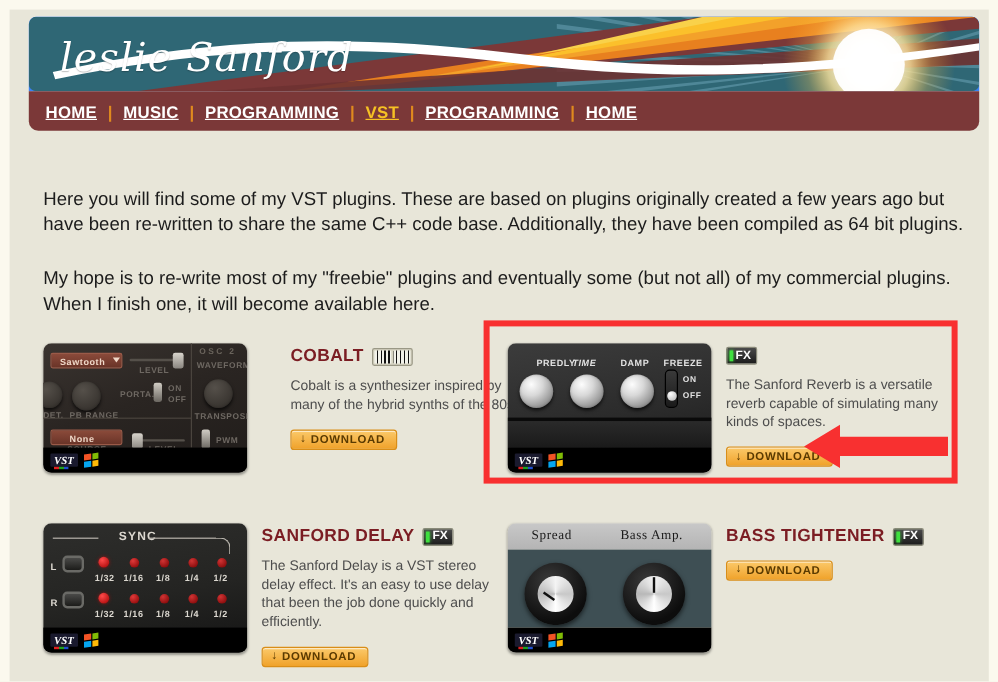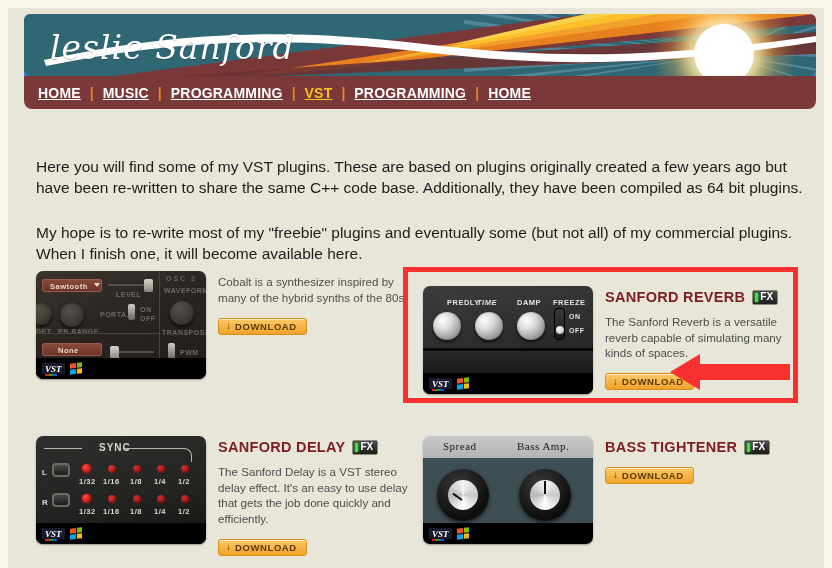--- a/index.html
+++ b/index.html
@@ -367,21 +367,21 @@
       <span class="sep">|</span>
       <a href="#">PROGRAMMING</a>
       <span class="sep">|</span>
       <a href="#">HOME</a>
     </div>
 
 
     <div class="para" id="para1">Here you will find some of my VST plugins. These are based on plugins originally created a few years ago but have been re-written to share the same C++ code base. Additionally, they have been compiled as 64 bit plugins.</div>
     <div class="para" id="para2">My hope is to re-write most of my "freebie" plugins and eventually some (but not all) of my commercial plugins. When I finish one, it will become available here.</div>
 
-    <div class="plugin" style="left:28px; top:263px;">
+    <div class="plugin" style="left:28px; top:278px;gap:24px;">
       <div class="shot">
         <div class="dark-panel"></div>
         <div style="position:absolute;left:0;top:0;right:46px;bottom:21px;border-right:1px solid #4a443e;"></div>
         <div style="position:absolute;left:6px;top:8px;width:60px;height:13px;background:linear-gradient(#8a4a3a,#6a3428);border:1px solid #9a5a48;border-radius:2px;"></div>
         <span class="lbl" style="left:14px;top:11px;color:#f0d8c8;font-size:7.5px;">Sawtooth</span>
         <div style="position:absolute;left:58px;top:12px;width:0;height:0;border-left:3px solid transparent;border-right:3px solid transparent;border-top:4px solid #f0d8c8;"></div>
         <div style="position:absolute;left:72px;top:13px;width:42px;height:2px;background:#55504a;border-radius:1px;"></div>
         <div style="position:absolute;left:108px;top:8px;width:9px;height:13px;background:linear-gradient(#d8d4cc,#8a8680);border-radius:2px;"></div>
         <span class="lbl lbl-dim" style="left:80px;top:20px;">LEVEL</span>
         <div class="knob" style="left:-6px;top:32px;width:22px;height:22px;background:radial-gradient(circle at 38% 30%,#55504a,#2e2a26);"></div>
@@ -409,20 +409,27 @@
           <span class="vst-logo">VST</span>
           <span class="win-logo">
               <i></i>
               <i></i>
               <i></i>
               <i></i>
             </span>
         </div>
       </div>
       <div class="info">
+        <div class="plug-title-row">
+          <span class="plug-title">COBALT</span>
+          <span class="badge-keys">
+            <span class="keyset"></span>
+              <span class="keyset"></span>
+          </span>
+        </div>
         <div class="plug-desc">Cobalt is a synthesizer inspired by many of the hybrid synths of the 80s.</div>
         <span class="dl-btn">
           <span class="dl-arrow">↓</span>
           <span class="dl-text">DOWNLOAD</span>
         </span>
       </div>
     </div>
 
     <div class="plugin" style="left:415px; top:278px;">
       <div class="shot">
@@ -445,21 +452,20 @@
           <span class="win-logo">
               <i></i>
               <i></i>
               <i></i>
               <i></i>
             </span>
         </div>
       </div>
       <div class="info">
         <div class="plug-title-row">
-          <span class="plug-title">SANFORD REVERB</span>
           <span class="badge-fx">
             <span class="led"></span>
             <span class="fxtext">FX</span>
           </span>
         </div>
         <div class="plug-desc">The Sanford Reverb is a versatile reverb capable of simulating many kinds of spaces.</div>
         <span class="dl-btn">
           <span class="dl-arrow">↓</span>
           <span class="dl-text">DOWNLOAD</span>
         </span>
@@ -508,21 +514,21 @@
         </div>
       </div>
       <div class="info">
         <div class="plug-title-row">
           <span class="plug-title">SANFORD DELAY</span>
           <span class="badge-fx">
             <span class="led"></span>
             <span class="fxtext">FX</span>
           </span>
         </div>
-        <div class="plug-desc">The Sanford Delay is a VST stereo delay effect. It's an easy to use delay that gets the job done quickly and efficiently.</div>
+        <div class="plug-desc">The Sanford Delay is a VST stereo delay effect. It's an easy to use delay that been the job done quickly and efficiently.</div>
         <span class="dl-btn">
           <span class="dl-arrow">↓</span>
           <span class="dl-text">DOWNLOAD</span>
         </span>
       </div>
     </div>
 
     <div class="plugin" style="left:415px; top:428px;">
       <div class="shot">
         <div style="position:absolute;left:0;right:0;top:0;height:22px;background:linear-gradient(#c8c8c8,#b4b4b4);"></div>

